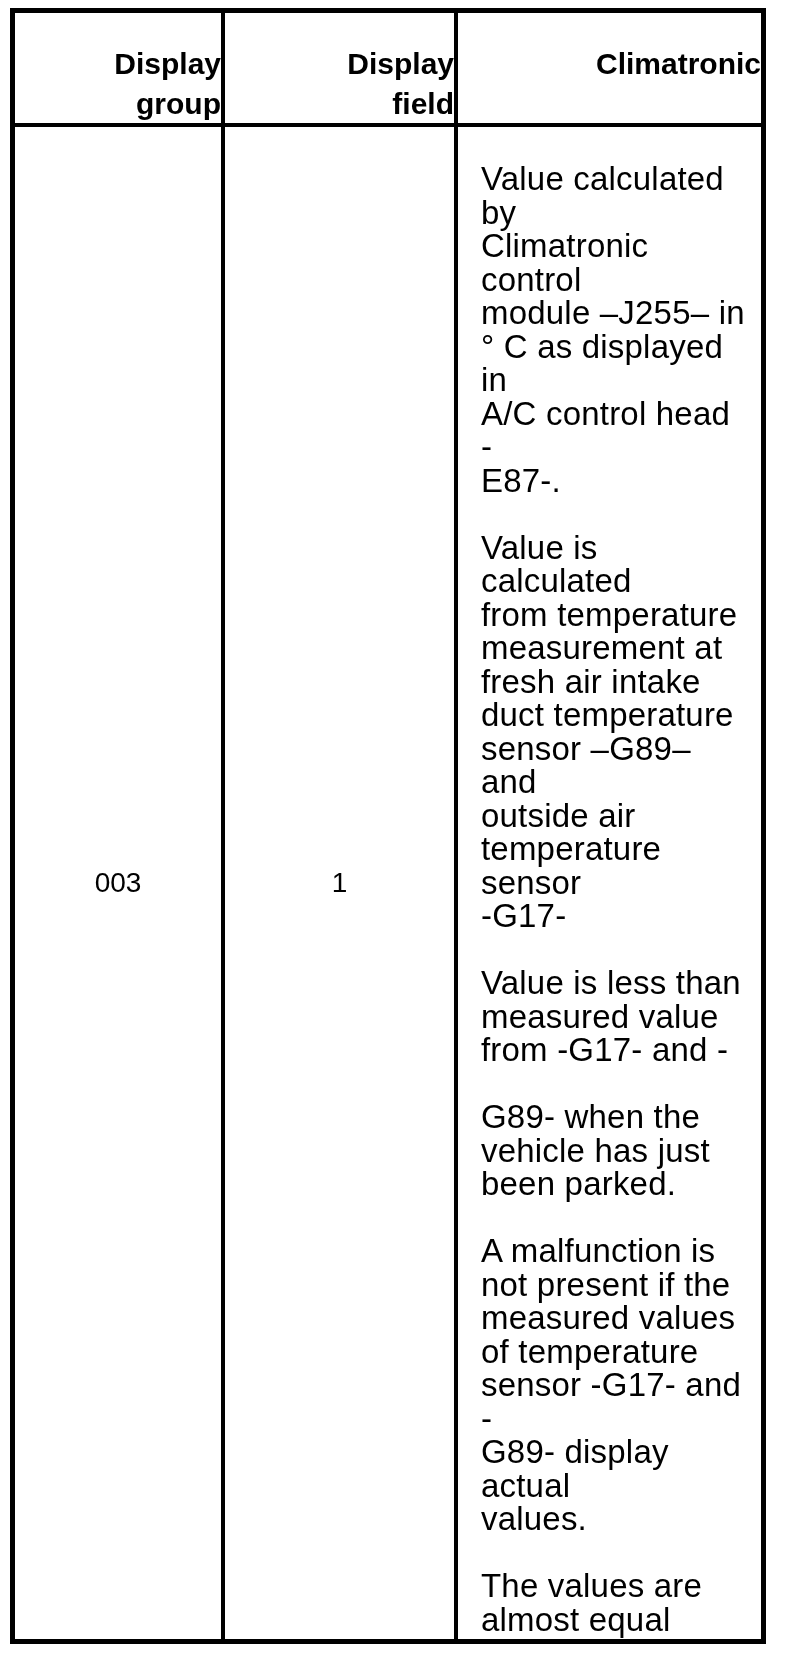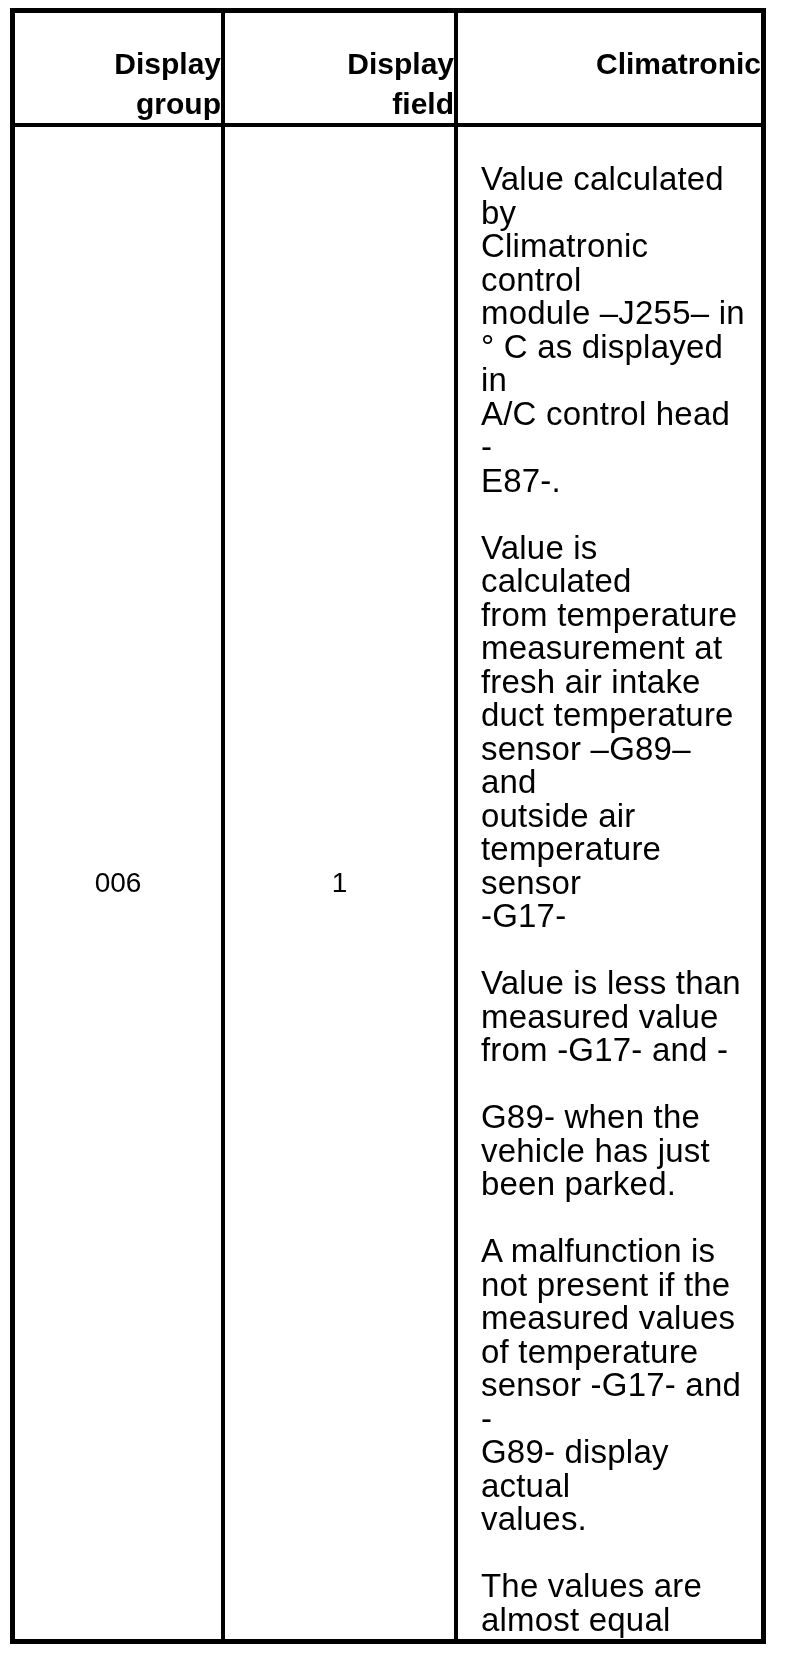--- a/index.html
+++ b/index.html
@@ -81,21 +81,21 @@
     <div class="cell header-cell col2">
       <div class="htext">Display
 field</div>
     </div>
 
     <div class="cell header-cell col3">
       <div class="htext">Climatronic</div>
     </div>
 
     <div class="cell body-row center-cell col1">
-      <span>006</span>
+      <span>003</span>
     </div>
 
     <div class="cell body-row center-cell col2">
       <span>1</span>
     </div>
 
     <div class="cell body-row designation-cell col3">
       <div class="designation-text">Value calculated by
 Climatronic control
 module –J255– in

